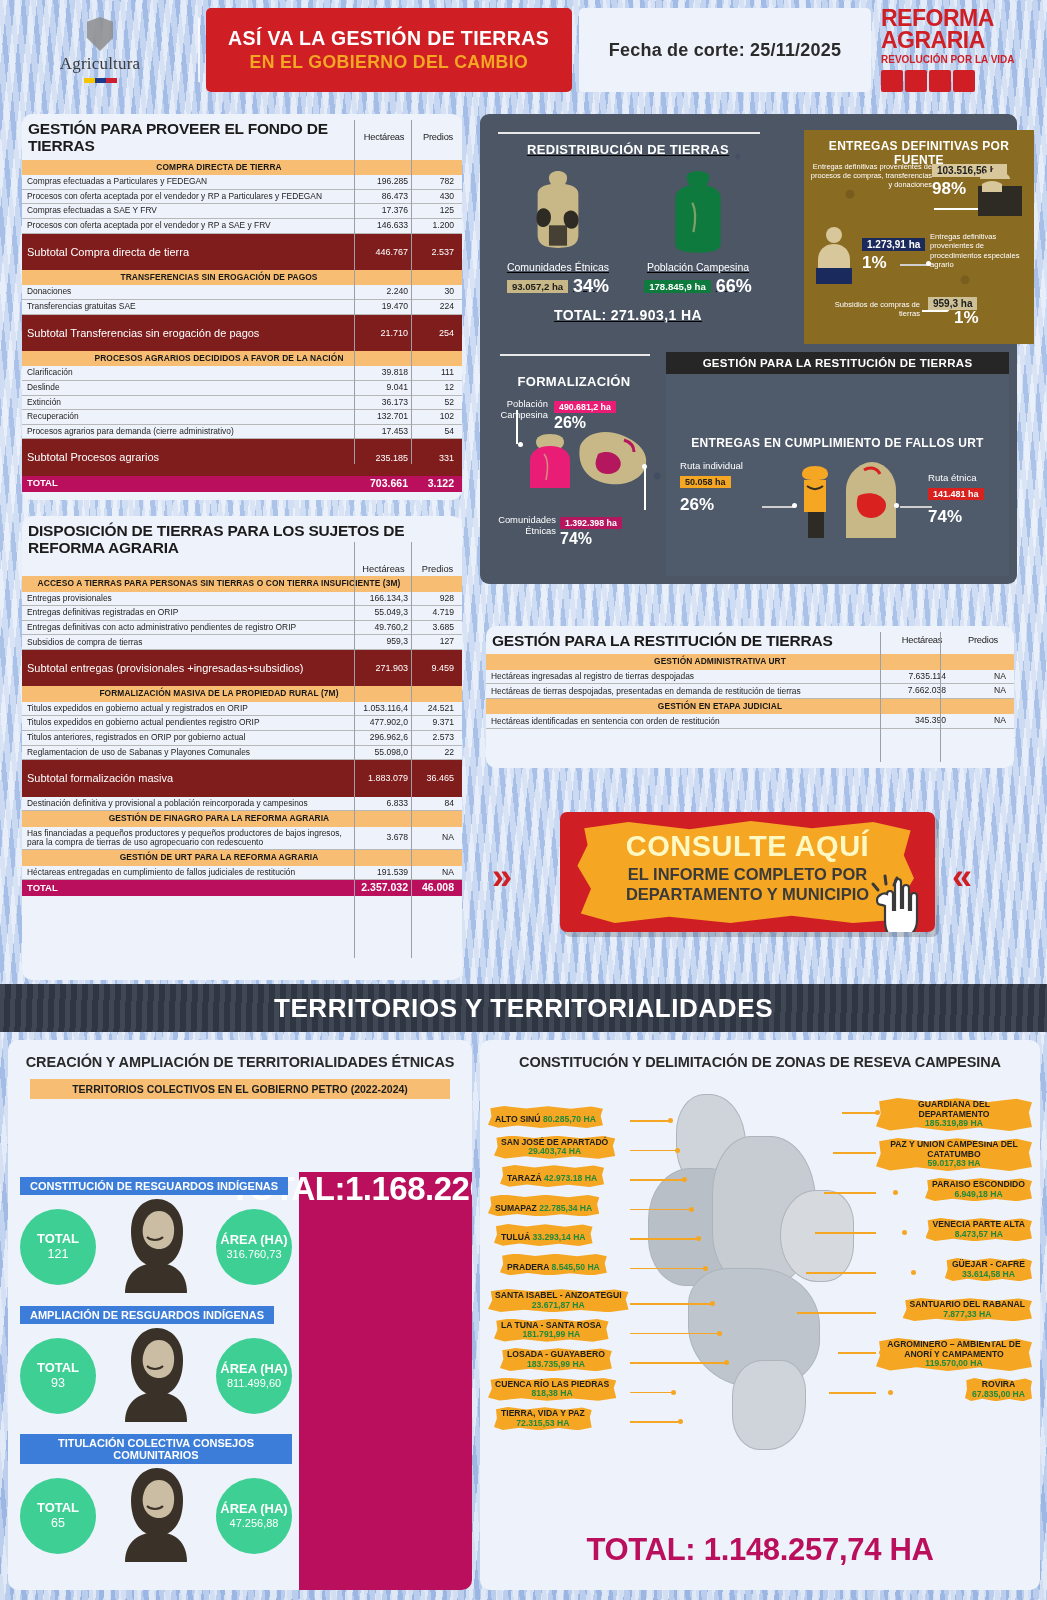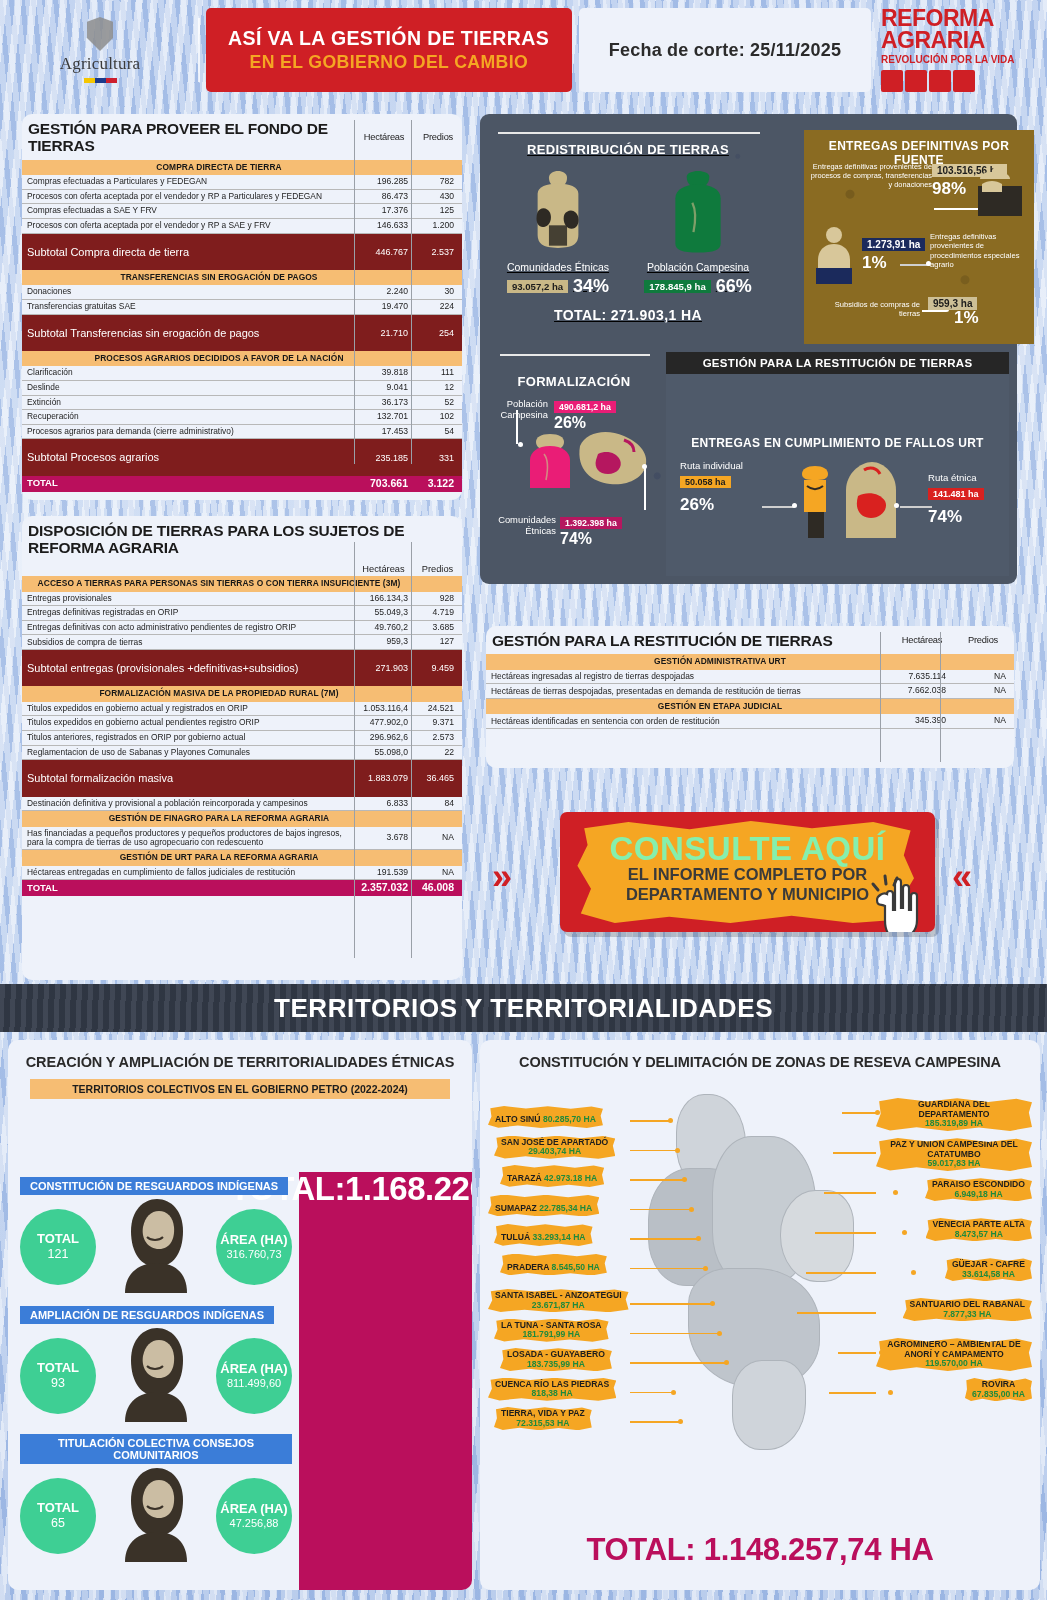--- a/index.html
+++ b/index.html
@@ -87,21 +87,21 @@
   .formaliz{position:absolute;left:8px;top:238px;width:172px;height:224px;}
   .restit{position:absolute;left:186px;top:238px;width:343px;height:224px;background:#4f5a6a;}
   .restit .bar{height:22px;background:#262626;display:flex;align-items:center;justify-content:center;}
   .restit .bar span{color:#fff;font-size:11.5px;font-weight:bold;letter-spacing:.3px;}
 
   
   .consulte{position:absolute;left:560px;top:812px;width:375px;height:120px;background:#cf1f25;border-radius:7px;
      box-shadow:4px 5px 0 rgba(0,0,0,.18);overflow:hidden;}
   .brush{position:absolute;left:14px;top:8px;width:340px;height:104px;background:#f5a623;
      clip-path: polygon(3% 8%,16% 2%,34% 9%,52% 1%,70% 8%,88% 2%,99% 10%,97% 34%,100% 56%,96% 78%,99% 95%,82% 99%,64% 92%,46% 99%,28% 93%,12% 99%,2% 90%,5% 66%,1% 44%,4% 24%);}
-  .consulte .l1{position:absolute;left:0;right:0;top:18px;text-align:center;color:#86efac;font-size:33px;font-weight:bold;letter-spacing:.5px;}
+  .consulte .l1{position:absolute;left:0;right:0;top:18px;text-align:center;color:#fef9c3;font-size:29px;font-weight:bold;letter-spacing:.5px;}
   .consulte .l2{position:absolute;left:0;right:0;top:52px;text-align:center;color:#3a3a3a;font-size:16.5px;font-weight:bold;line-height:1.22;}
   .chev{position:absolute;font-size:36px;color:#cf1f25;font-weight:bold;top:856px;}
 
   
   .banner{position:absolute;left:0;top:984px;width:1047px;height:48px;background:#343c4a;
     background-image:repeating-linear-gradient(92deg, rgba(255,255,255,.06) 0 5px, rgba(0,0,0,.10) 5px 11px);
     display:flex;align-items:center;justify-content:center;}
   .banner span{color:#fff;font-size:26px;font-weight:bold;letter-spacing:.6px;}
 
   
@@ -300,21 +300,21 @@
             <td class="c-name">Entregas definitivas con acto administrativo pendientes de registro ORIP</td>
             <td class="c-num">49.760,2</td>
             <td class="c-pre">3.685</td>
           </tr>
           <tr class="rw">
             <td class="c-name">Subsidios  de compra de tierras</td>
             <td class="c-num">959,3</td>
             <td class="c-pre">127</td>
           </tr>
           <tr class="sub">
-            <td class="c-name">Subtotal entregas (provisionales +definitivas+subsidios)</td>
+            <td class="c-name">Subtotal entregas (provisionales +ingresadas+subsidios)</td>
             <td class="c-num">271.903</td>
             <td class="c-pre">9.459</td>
           </tr>
           <tr class="sec">
             <td colspan="2">FORMALIZACIÓN MASIVA DE LA PROPIEDAD RURAL (7M)</td>
             <td></td>
           </tr>
           <tr class="rw">
             <td class="c-name">Titulos expedidos en gobierno actual y registrados en ORIP</td>
             <td class="c-num">1.053.116,4</td>

